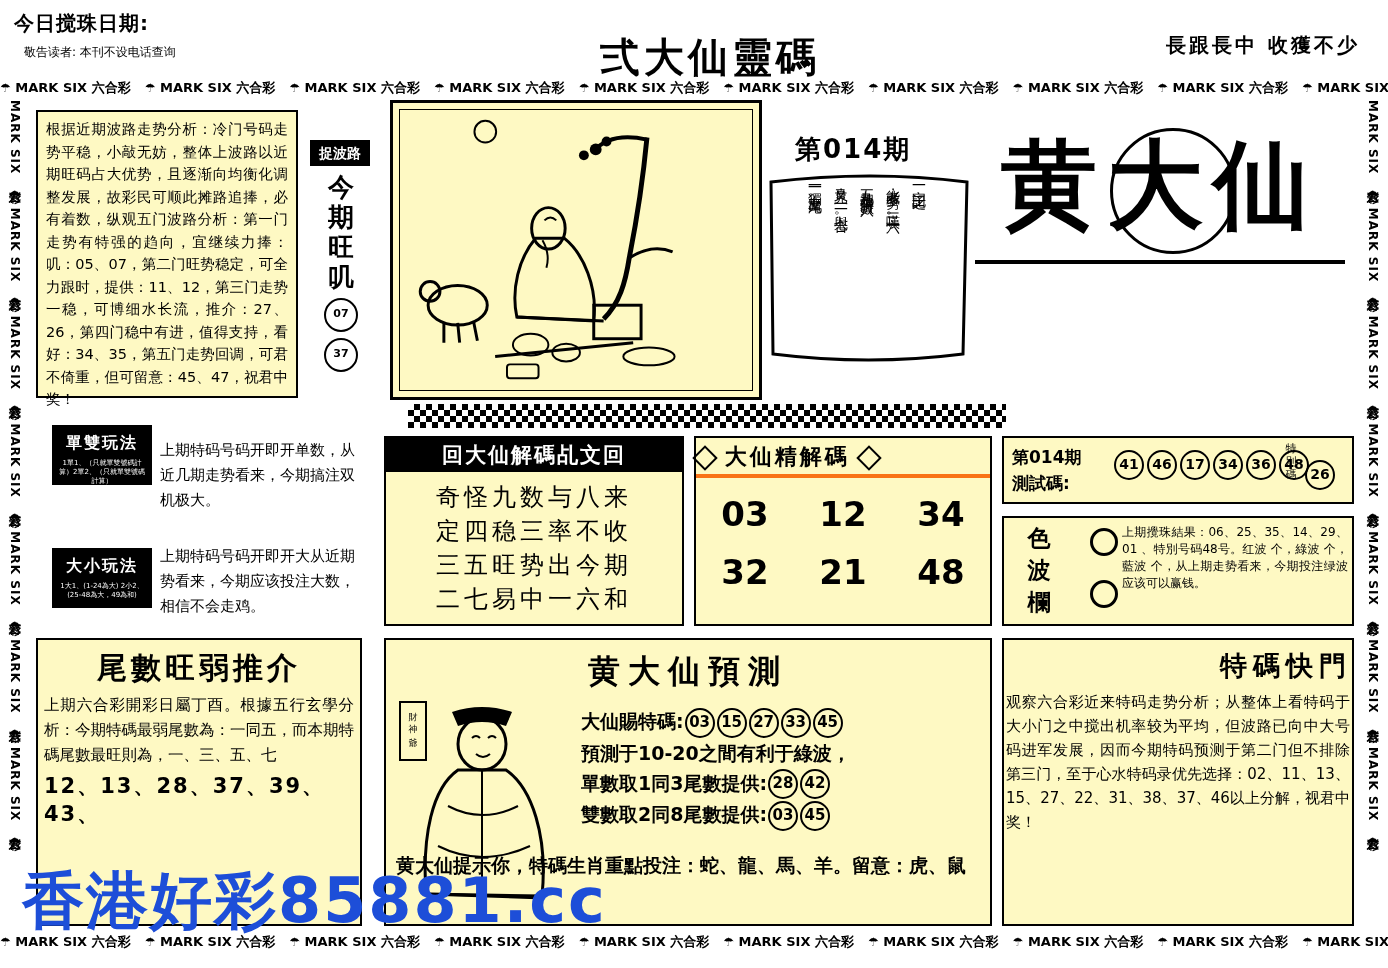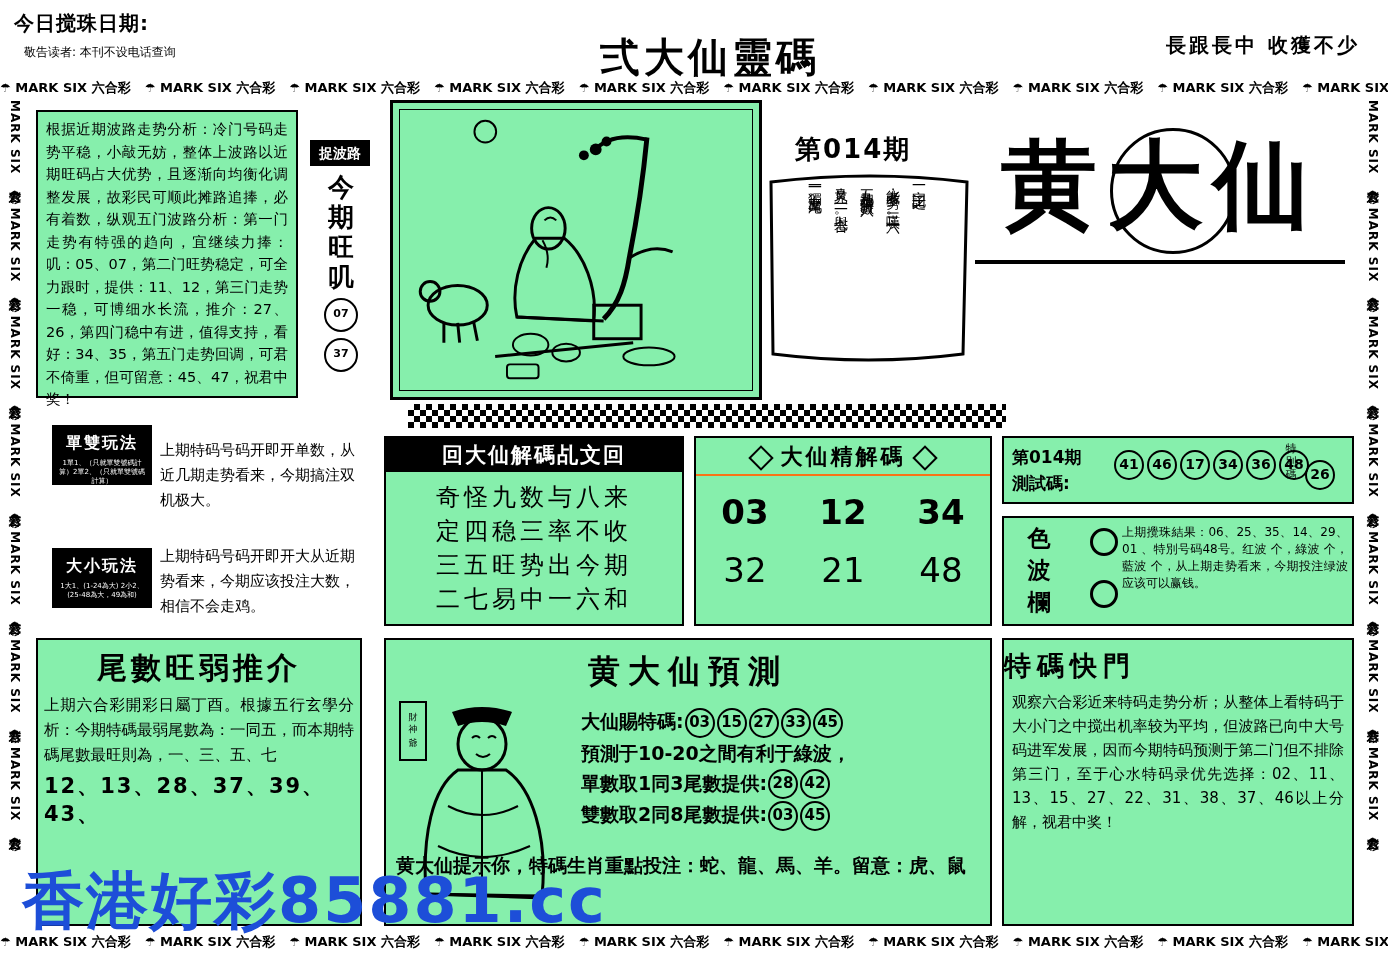--- a/index.html
+++ b/index.html
@@ -32,21 +32,21 @@
   .vstrip{position:absolute;top:100px;width:26px;height:826px;overflow:hidden;}
   .vstrip.left{left:2px;}
   .vstrip.right{right:2px;}
   .vstrip .vtext{
     writing-mode:vertical-rl;
     font-size:12px;font-weight:bold;letter-spacing:1px;line-height:26px;
     white-space:nowrap;
   }
 
   
-  .box{position:absolute;border:2px solid #000;box-sizing:border-box;background:#86efac;}
+  .box{position:absolute;border:2px solid #000;box-sizing:border-box;background:#fef9c3;}
   .blackbar{background:#000;color:#fff;text-align:center;font-weight:bold;}
 
   
   #analysis{left:36px;top:110px;width:262px;height:288px;}
   #analysis .txt{font-size:14.5px;line-height:22.5px;text-align:justify;}
 
   
   #catch-label{position:absolute;left:310px;top:140px;width:60px;height:26px;background:#000;color:#fff;
     font-size:14px;font-weight:bold;text-align:center;line-height:26px;}
   #hot-col{position:absolute;left:312px;top:172px;width:58px;text-align:center;}
@@ -88,24 +88,24 @@
   #playtxt2{top:544px;}
 
   
   #jiewen{left:384px;top:436px;width:300px;height:190px;}
   #jiewen .hdr{height:34px;line-height:34px;font-size:21px;letter-spacing:2px;}
   #jiewen .lines{padding:8px 0 0 0;text-align:center;
      font-family:"DejaVu Serif","Liberation Serif",serif;font-size:24px;line-height:34px;letter-spacing:4px;}
 
   
   #jingjie{left:694px;top:436px;width:298px;height:190px;}
-  #jingjie .hdr{height:36px;line-height:36px;font-size:22px;letter-spacing:3px;border-bottom:2px solid #f97316;
-     font-family:"DejaVu Serif","Liberation Serif",serif;font-weight:bold;text-align:center;}
+  #jingjie .hdr{height:36px;line-height:36px;font-size:22px;letter-spacing:3px;border-bottom:4px solid #f97316;
+     font-family:"DejaVu Serif","Liberation Serif",serif;font-weight:bold;text-align:left;}
   #jingjie .nums{display:flex;justify-content:space-around;font-size:34px;font-weight:bold;padding-top:16px;}
-  #jingjie .nums2{display:flex;justify-content:space-around;font-size:34px;font-weight:normal;padding-top:18px;}
+  #jingjie .nums2{display:flex;justify-content:space-around;font-size:34px;font-weight:bold;padding-top:18px;}
 
   
   #testcode{left:1002px;top:436px;width:352px;height:68px;}
   #testcode .lbl{position:absolute;left:8px;top:6px;font-size:17px;font-weight:bold;line-height:26px;}
   #testcode .balls{position:absolute;left:110px;top:12px;}
   .ball{display:inline-block;width:26px;height:26px;border:2px solid #000;border-radius:50%;
      text-align:center;line-height:24px;font-size:14px;font-weight:bold;margin-right:3px;}
   #testcode .special{position:absolute;right:52px;top:4px;width:18px;font-size:11px;line-height:13px;text-align:center;}
 
   
@@ -130,23 +130,23 @@
      font-size:32px;font-weight:bold;letter-spacing:8px;padding:10px 0 6px;}
   #yuce .body{position:absolute;left:195px;top:66px;width:400px;}
   #yuce .row{font-size:19px;line-height:30px;font-weight:bold;}
   .sball{display:inline-block;width:26px;height:26px;border:2px solid #000;border-radius:50%;
      text-align:center;line-height:24px;font-size:15px;font-weight:bold;margin:0 1px;vertical-align:middle;}
   #yuce .tail{position:absolute;left:10px;top:210px;width:590px;font-size:19px;line-height:30px;font-weight:bold;}
   #monk{position:absolute;left:6px;top:56px;width:185px;height:226px;}
 
   
   #kuai{left:1002px;top:638px;width:352px;height:288px;}
-  #kuai .ttl{text-align:left;font-family:"DejaVu Serif","Liberation Serif",serif;
+  #kuai .ttl{text-align:right;font-family:"DejaVu Serif","Liberation Serif",serif;
      font-size:27px;font-weight:bold;letter-spacing:6px;padding:8px 0 2px;}
-  #kuai .txt{font-size:15px;line-height:24px;padding:4px 8px;text-align:justify;}
+  #kuai .txt{font-size:15px;line-height:24px;padding:4px 2px;text-align:justify;}
 
   
   #wm{position:absolute;left:22px;top:862px;width:1020px;height:78px;
      font-family:"DejaVu Sans","Liberation Sans",sans-serif;
      font-size:62px;font-weight:bold;color:#1d4ed8;letter-spacing:2px;line-height:78px;white-space:nowrap;}
 
   
   .diamond{display:inline-block;width:14px;height:14px;border:2px solid #000;transform:rotate(45deg);vertical-align:middle;}
 </style>
 </head>

